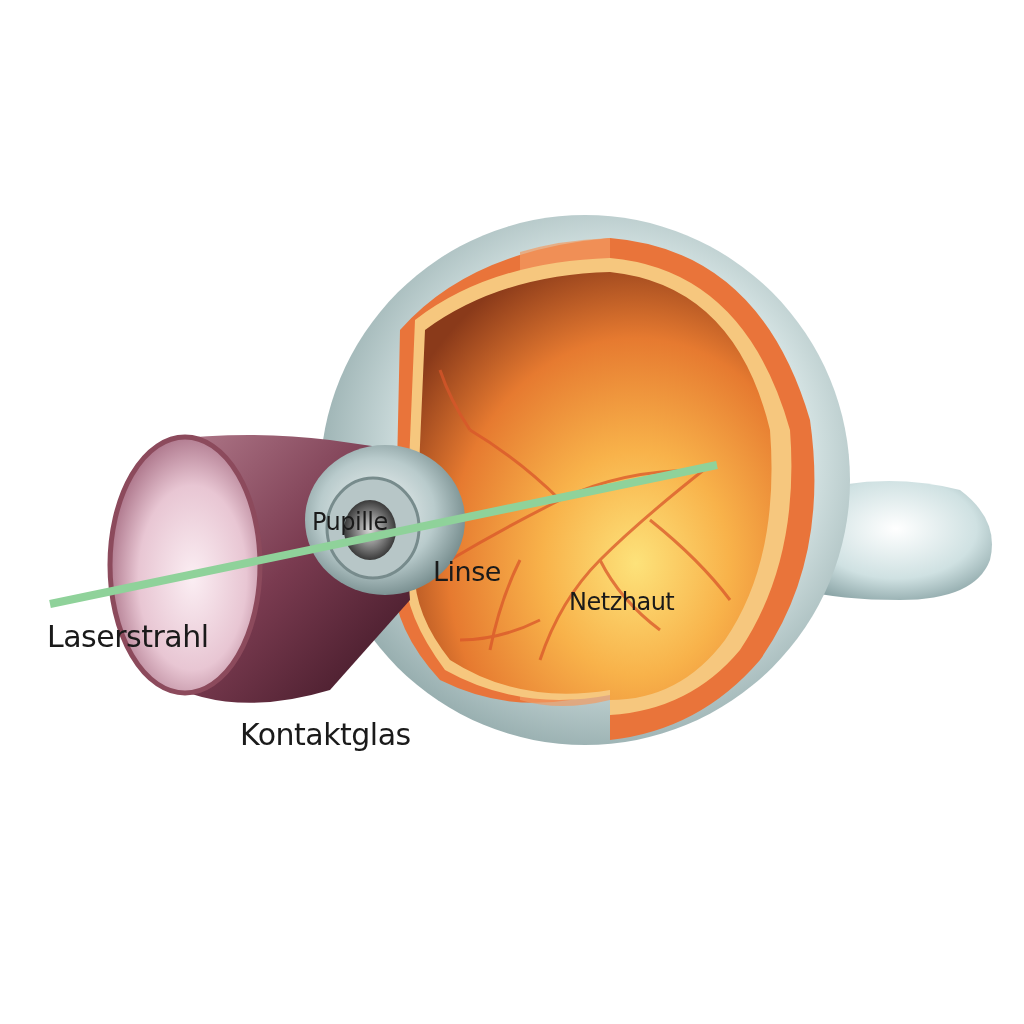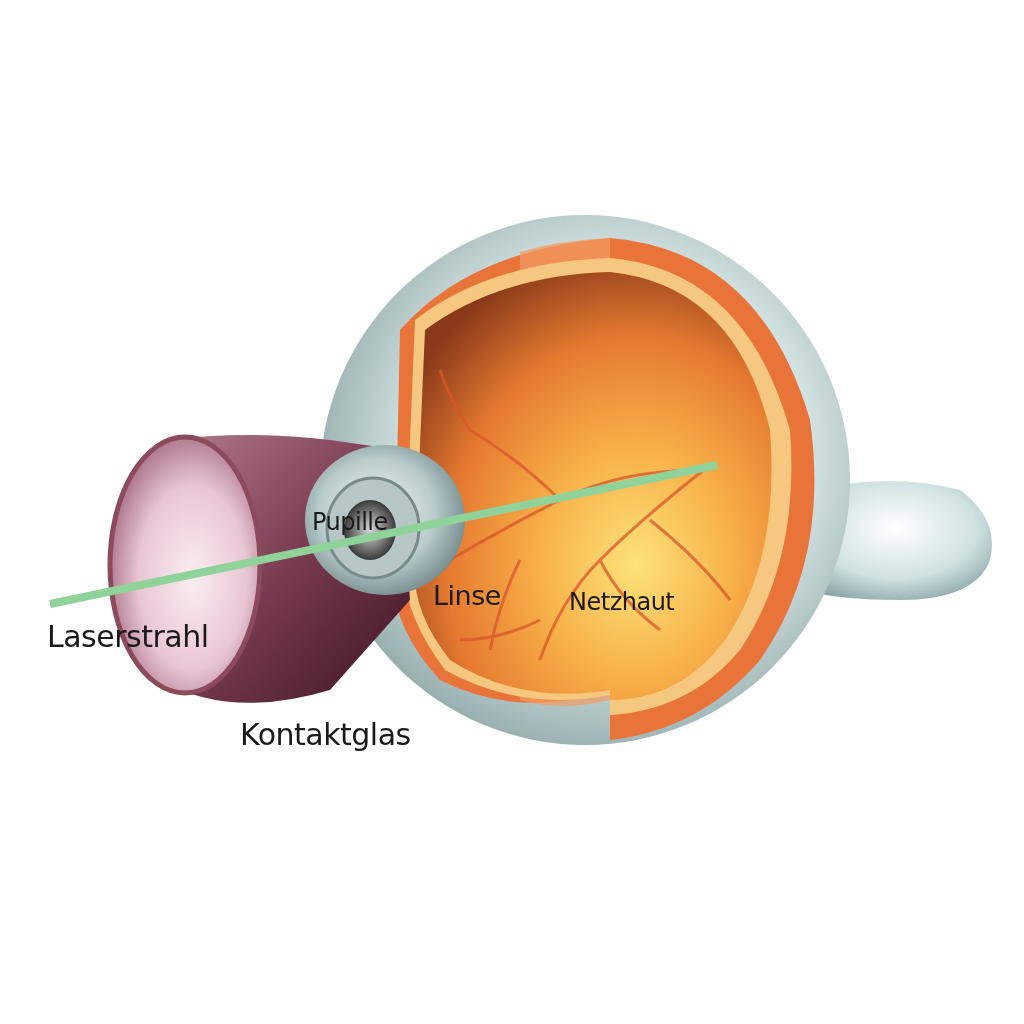--- a/index.html
+++ b/index.html
@@ -7,21 +7,21 @@
     svg.illus { position: absolute; left: 0; top: 0; width: 1024px; height: 1024px; }
     .label {
       position: absolute;
       font-family: "DejaVu Sans", sans-serif;
       color: #1a1a1a;
       white-space: nowrap;
       line-height: 1;
       letter-spacing: -0.5px;
     }
     .lbl-pupille { left: 312px; top: 475px; font-size: 24px; margin-top: 35px; }
-    .lbl-linse { left: 433px; top: 558px; font-size: 27px; margin-top: 24px; }
+    .lbl-linse { left: 433px; top: 558px; font-size: 27px; }
     .lbl-netzhaut { left: 569px; top: 590px; font-size: 24px; }
     .lbl-laserstrahl { left: 47px; top: 622px; font-size: 30px; }
     .lbl-kontaktglas { left: 240px; top: 720px; font-size: 30px; }
   </style>
 </head>
 <body>
 
 <div class="canvas">
   <svg class="illus" viewBox="0 0 1024 1024">
     <defs>

